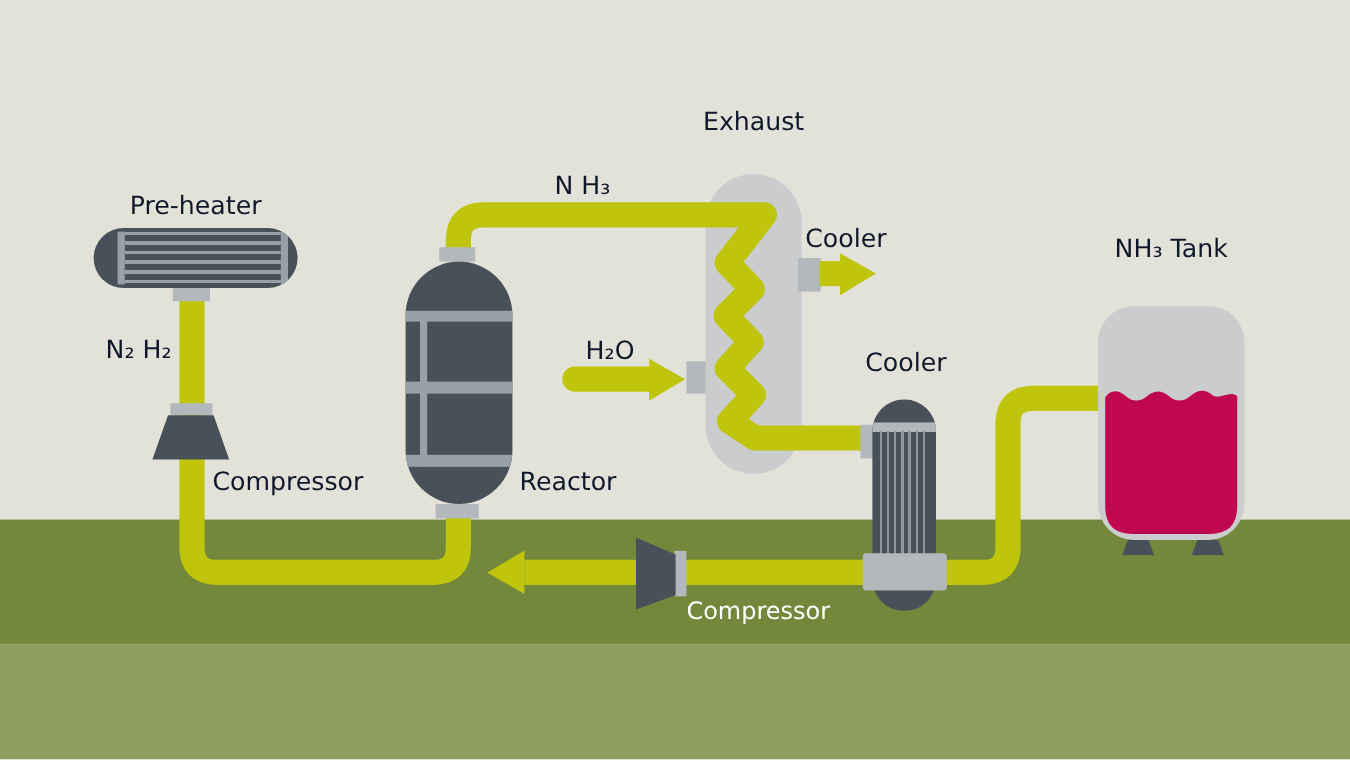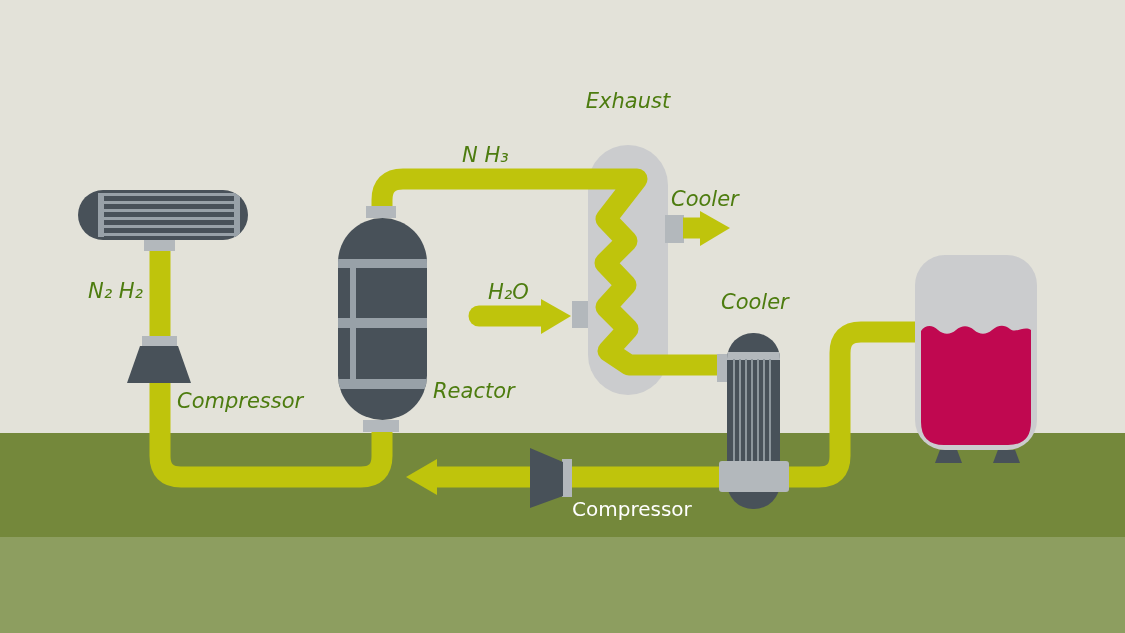--- a/index.html
+++ b/index.html
@@ -40,21 +40,21 @@
   }
   .cooler-top-band{position:absolute;left:0;top:19px;width:53px;height:8px;background:#b3b8bc;}
   .cooler-bottom-band{left:719px;top:461px;width:70px;height:31px;border-radius:3px;}
   .cooler-inlet-flange{left:717px;top:354px;width:12px;height:28px;}
   
   .tank-body{left:915px;top:255px;width:122px;height:195px;border-radius:30px;overflow:hidden;}
   .tank-foot{width:27px;height:13px;clip-path:polygon(18% 0,82% 0,100% 100%,0 100%);}
   .tank-foot-left{left:935px;top:450px;}
   .tank-foot-right{left:993px;top:450px;}
   
-  .lbl{color:#4d7c0f;font-size:21px;line-height:27px;white-space:nowrap;font-style:italic;}
+  .lbl{color:#0f172a;font-size:21px;line-height:27px;white-space:nowrap;}
   .lbl-white{color:#ffffff;font-size:20px;white-space:nowrap;}
   .center{text-align:center;white-space:normal;}
   #pipes{position:absolute;left:0;top:0;pointer-events:none;}
 </style>
 </head>
 <body>
 
 <div id="stage">
 
   <div class="abs ground-band"></div>
@@ -112,25 +112,27 @@
   <div class="abs tank-foot tank-foot-left slate"></div>
   <div class="abs tank-foot tank-foot-right slate"></div>
   <div class="abs tank-body vessel">
     <svg width="122" height="195" viewBox="0 0 122 195">
       <path d="M6,76 C10,70 17,69 23,75 C29,80 35,80 41,75 C47,70 53,70 59,75
                C65,80 71,80 77,75 C83,70 89,69 95,74 C101,79 109,70 116,75
                L116,167 Q116,190 93,190 L29,190 Q6,190 6,167 Z" fill="#c00850"></path>
     </svg>
   </div>
 
+  <div class="abs lbl center" style="left:78px;top:158px;width:170px;">Pre-heater</div>
   <div class="abs lbl" style="left:88px;top:278px;">N₂ H₂</div>
   <div class="abs lbl" style="left:177px;top:388px;">Compressor</div>
-  <div class="abs lbl" style="left:433px;top:378px;">Reactor</div>
+  <div class="abs lbl" style="left:433px;top:388px;">Reactor</div>
   <div class="abs lbl" style="left:462px;top:142px;">N H₃</div>
   <div class="abs lbl center" style="left:538px;top:88px;width:180px;">
     <div>Exhaust</div>
   </div>
   <div class="abs lbl" style="left:488px;top:279px;">H₂O</div>
   <div class="abs lbl" style="left:671px;top:186px;">Cooler</div>
   <div class="abs lbl" style="left:721px;top:289px;">Cooler</div>
   <div class="abs lbl-white" style="left:572px;top:497px;">Compressor</div>
+  <div class="abs lbl center" style="left:905px;top:194px;width:142px;">NH₃ Tank</div>
 
 </div>
 
 </body></html>

